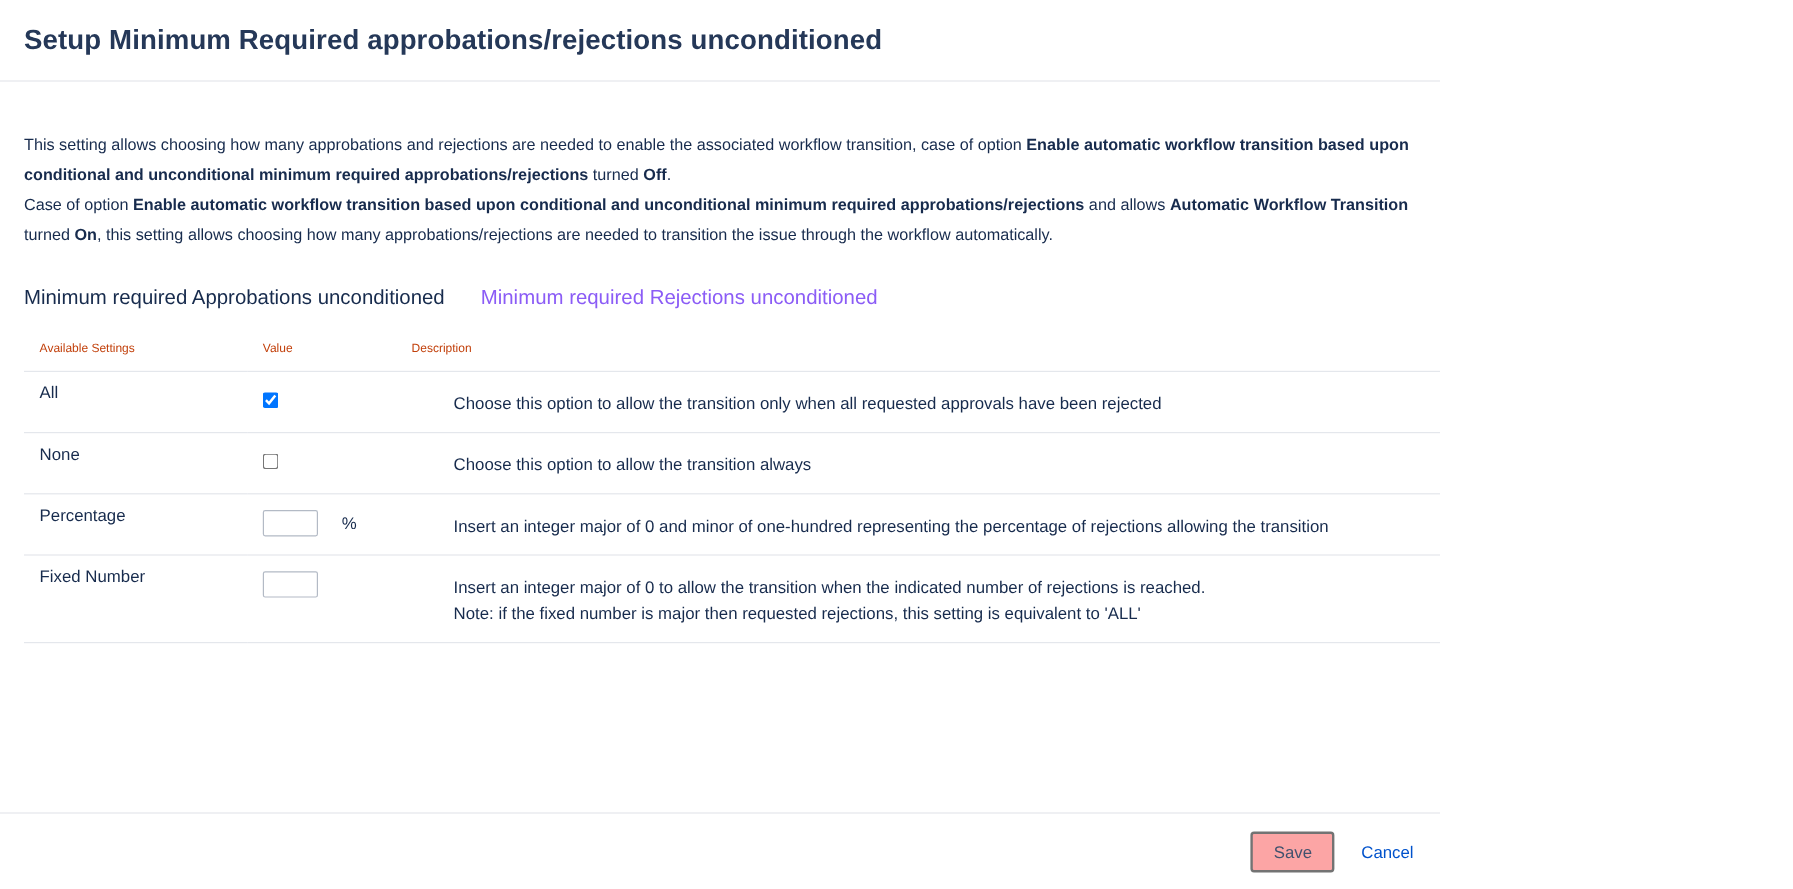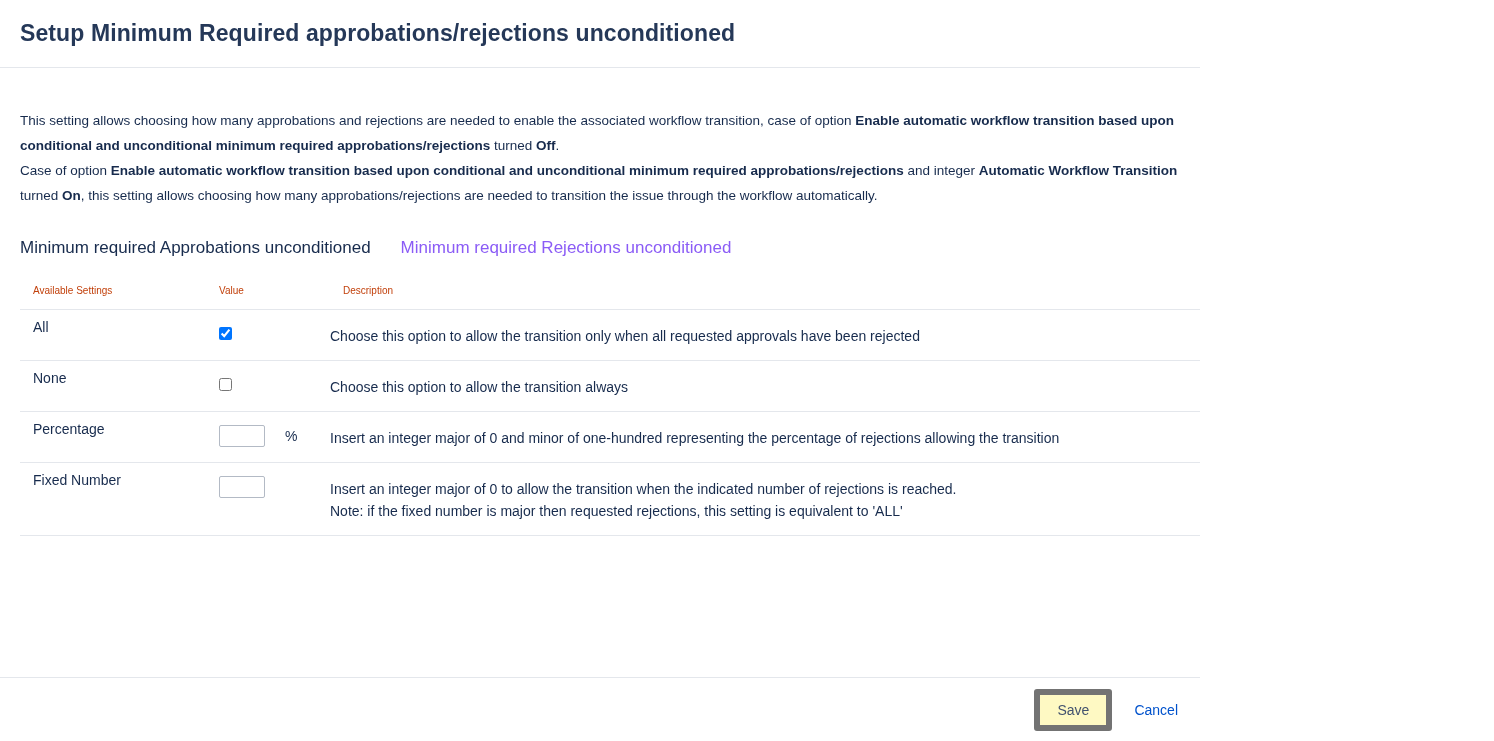--- a/index.html
+++ b/index.html
@@ -100,21 +100,21 @@
   }
   .col-setting { width: 186px; }
   .col-value   { width: 124px; }
   .col-desc    { width: auto; }
   .settings-table td.cell-setting { padding-top: 9px; }
   .settings-table td.cell-desc {
     line-height: 22px;
     padding-top: 15px;
     padding-left: 0;
   }
-  .desc-line { display: block; }
+  .desc-line { display: block; margin-left: 48px; }
   .cell-value {
     padding-left: 11px;
   }
   input[type="checkbox"] {
     width: 13px;
     height: 13px;
     margin: 4px 0 0 0;
     vertical-align: top;
   }
   .num-input {
@@ -142,22 +142,22 @@
     height: 64px;
     border-top: 1px solid #e4e7ec;
     display: flex;
     align-items: center;
     justify-content: flex-end;
     padding: 0 22px 0 0;
     box-sizing: border-box;
     gap: 22px;
   }
   .btn-save {
-    background: #fef9c3;
-    border: 6px solid #737373;
+    background: #fca5a5;
+    border: 2px solid #737373;
     border-radius: 3px;
     color: #42526e;
     font-size: 14px;
     padding: 7px 17px;
     cursor: pointer;
     font-family: "Liberation Sans", sans-serif;
   }
   .btn-cancel {
     color: #0052cc;
     font-size: 14px;
@@ -174,21 +174,21 @@
     <div class="header-title">Setup Minimum Required approbations/rejections unconditioned</div>
   </div>
 
   <div class="content">
 
     <div class="intro">
       <p>
         <span>This setting allows choosing how many approbations and rejections are needed to enable the associated workflow transition, case of option </span><b>Enable automatic workflow transition based upon conditional and unconditional minimum required approbations/rejections</b><span> turned </span><b>Off</b><span>.</span>
       </p>
       <p>
-        <span>Case of option </span><b>Enable automatic workflow transition based upon conditional and unconditional minimum required approbations/rejections</b><span> and integer </span><b>Automatic Workflow Transition</b><span> turned </span><b>On</b><span>, this setting allows choosing how many approbations/rejections are needed to transition the issue through the workflow automatically.</span>
+        <span>Case of option </span><b>Enable automatic workflow transition based upon conditional and unconditional minimum required approbations/rejections</b><span> and allows </span><b>Automatic Workflow Transition</b><span> turned </span><b>On</b><span>, this setting allows choosing how many approbations/rejections are needed to transition the issue through the workflow automatically.</span>
       </p>
     </div>
 
     <div class="tabs">
       <div class="tab active">Minimum required Approbations unconditioned</div>
       <div class="tab inactive">Minimum required Rejections unconditioned</div>
     </div>
 
     <table class="settings-table">
       <colgroup>

